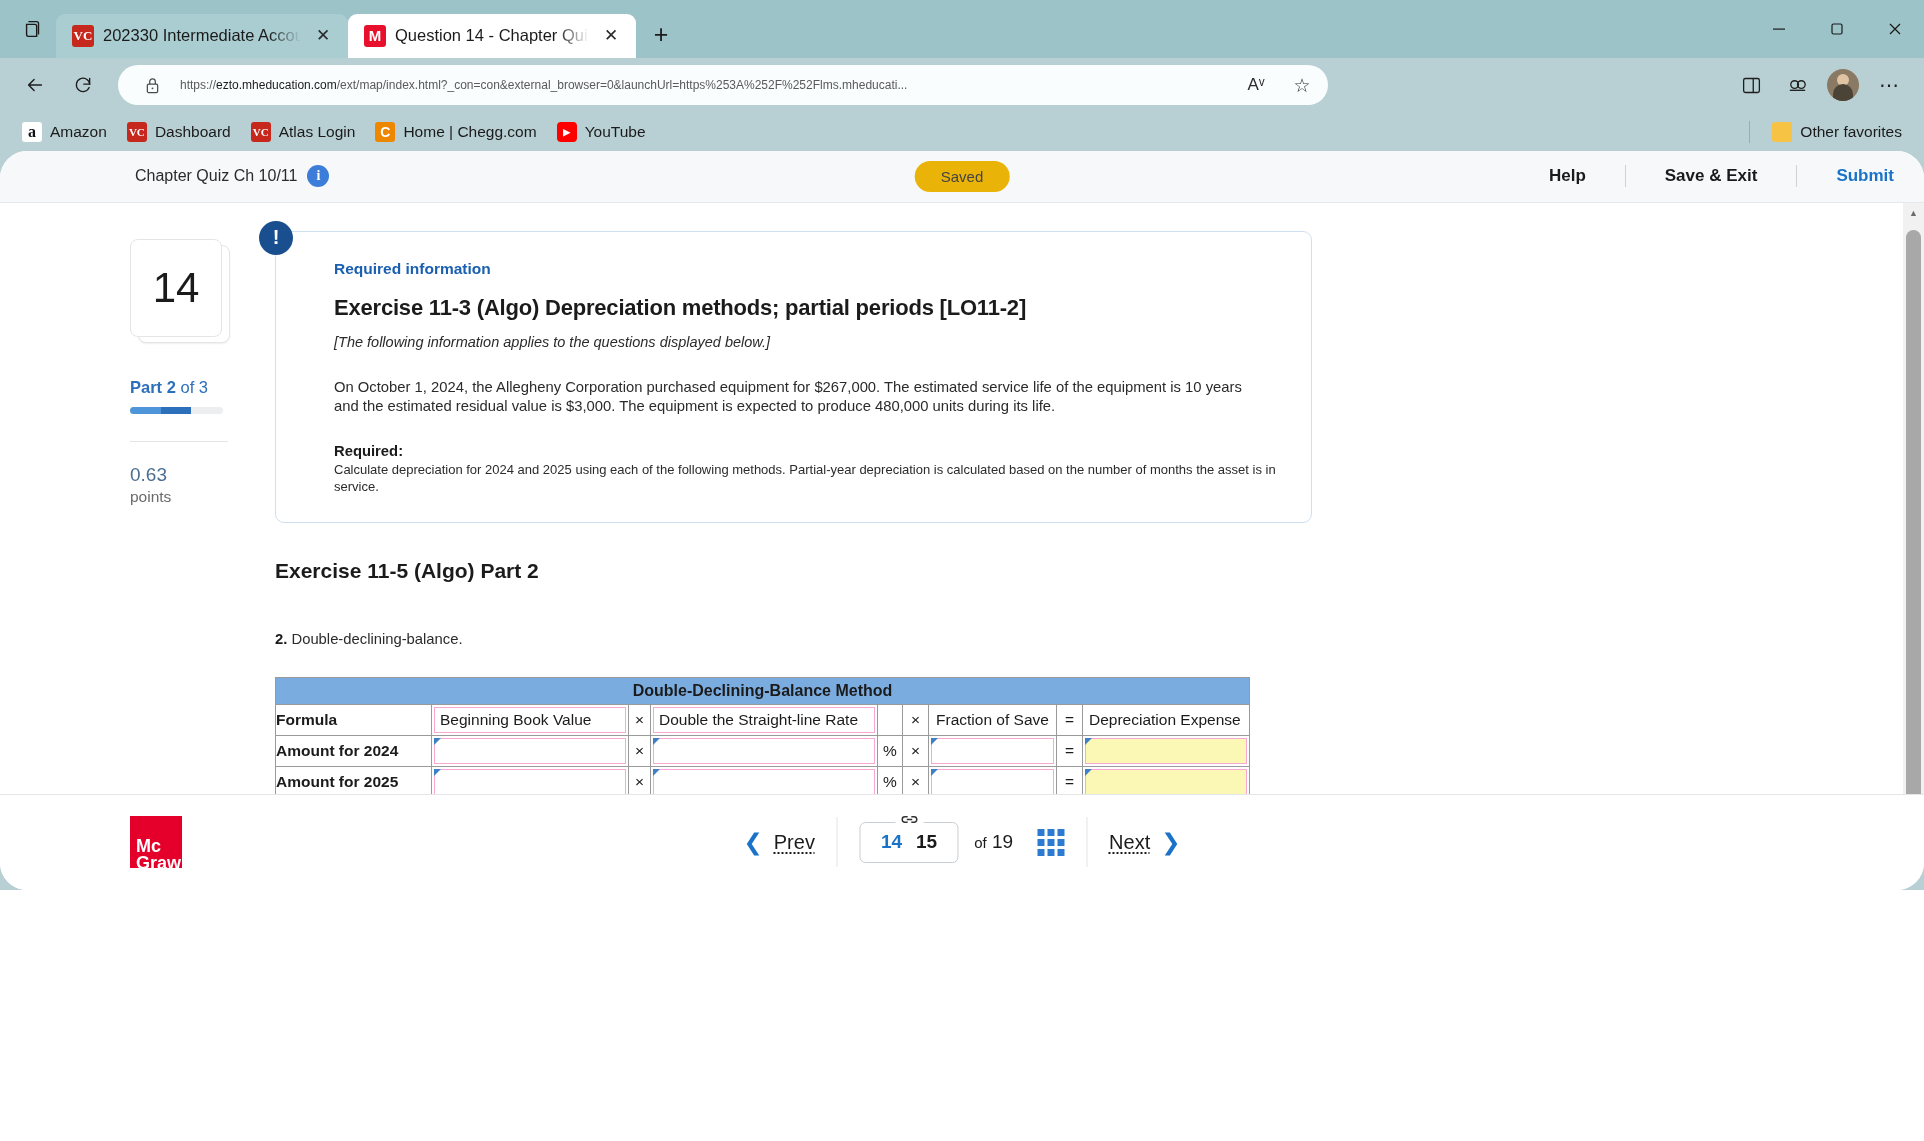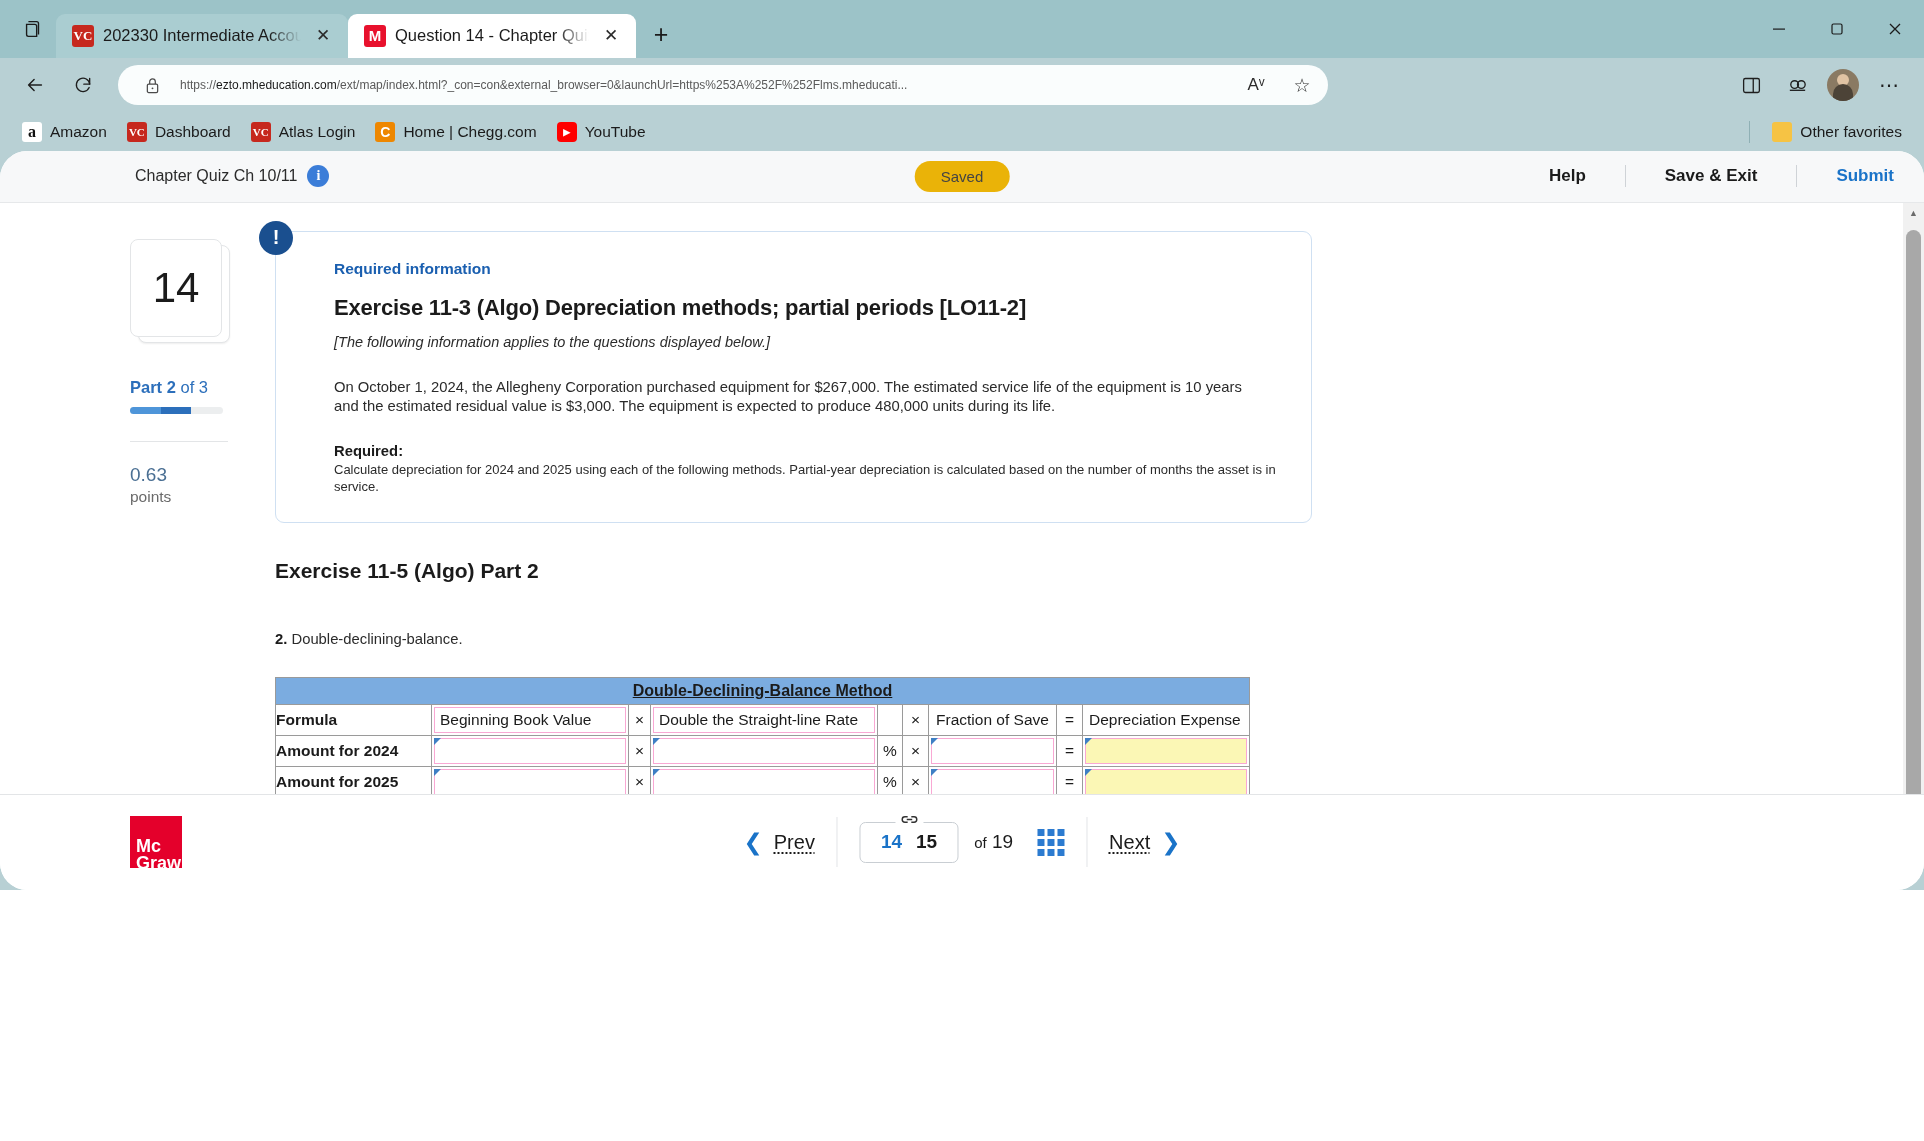--- a/index.html
+++ b/index.html
@@ -112,21 +112,21 @@
   .req-req { margin-top:2px; font-size:13px; color:#2b2b2b; line-height:1.33; max-width:945px; }
 
   .ex-heading { margin-top:36px; font-size:21px; font-weight:bold; color:#1b1b1b; }
   .q-sub { margin-top:48px; font-size:14.8px; color:#2b2b2b; }
   .q-sub b { font-weight:bold; color:#1b1b1b; }
 
   
   .sheet { margin-top:30px; border-collapse:collapse; border-spacing:0; table-layout:fixed; }
   .sheet td { border:1px solid #9a9a9a; height:31px; padding:0; font-size:15.5px; color:#1b1b1b; vertical-align:middle; }
   .sheet .title-row td { background:#7bace0; text-align:center; height:27px; }
-  .sheet .title-row .t { font-weight:bold; text-decoration:underline; font-size:16px; color:#1b1b1b; }
+  .sheet .title-row .t { font-weight:bold; font-size:16px; color:#1b1b1b; }
   .lbl-cell { font-weight:bold; padding-left:8px; background:#fff; }
   .op-cell { text-align:center; background:#fff; font-size:14px; }
   .cell-in { position:relative; background:#fff; }
   .cell-in .box {
     position:absolute; left:2px; right:2px; top:2px; bottom:2px;
     border:1px solid #f9a8d4; background:#ffffff; padding-left:5px;
     display:flex; align-items:center; font-size:15.5px; color:#1b1b1b;
   }
   .cell-in.yellow .box { background:#fbf7b5; }
   .cell-in .tri {

